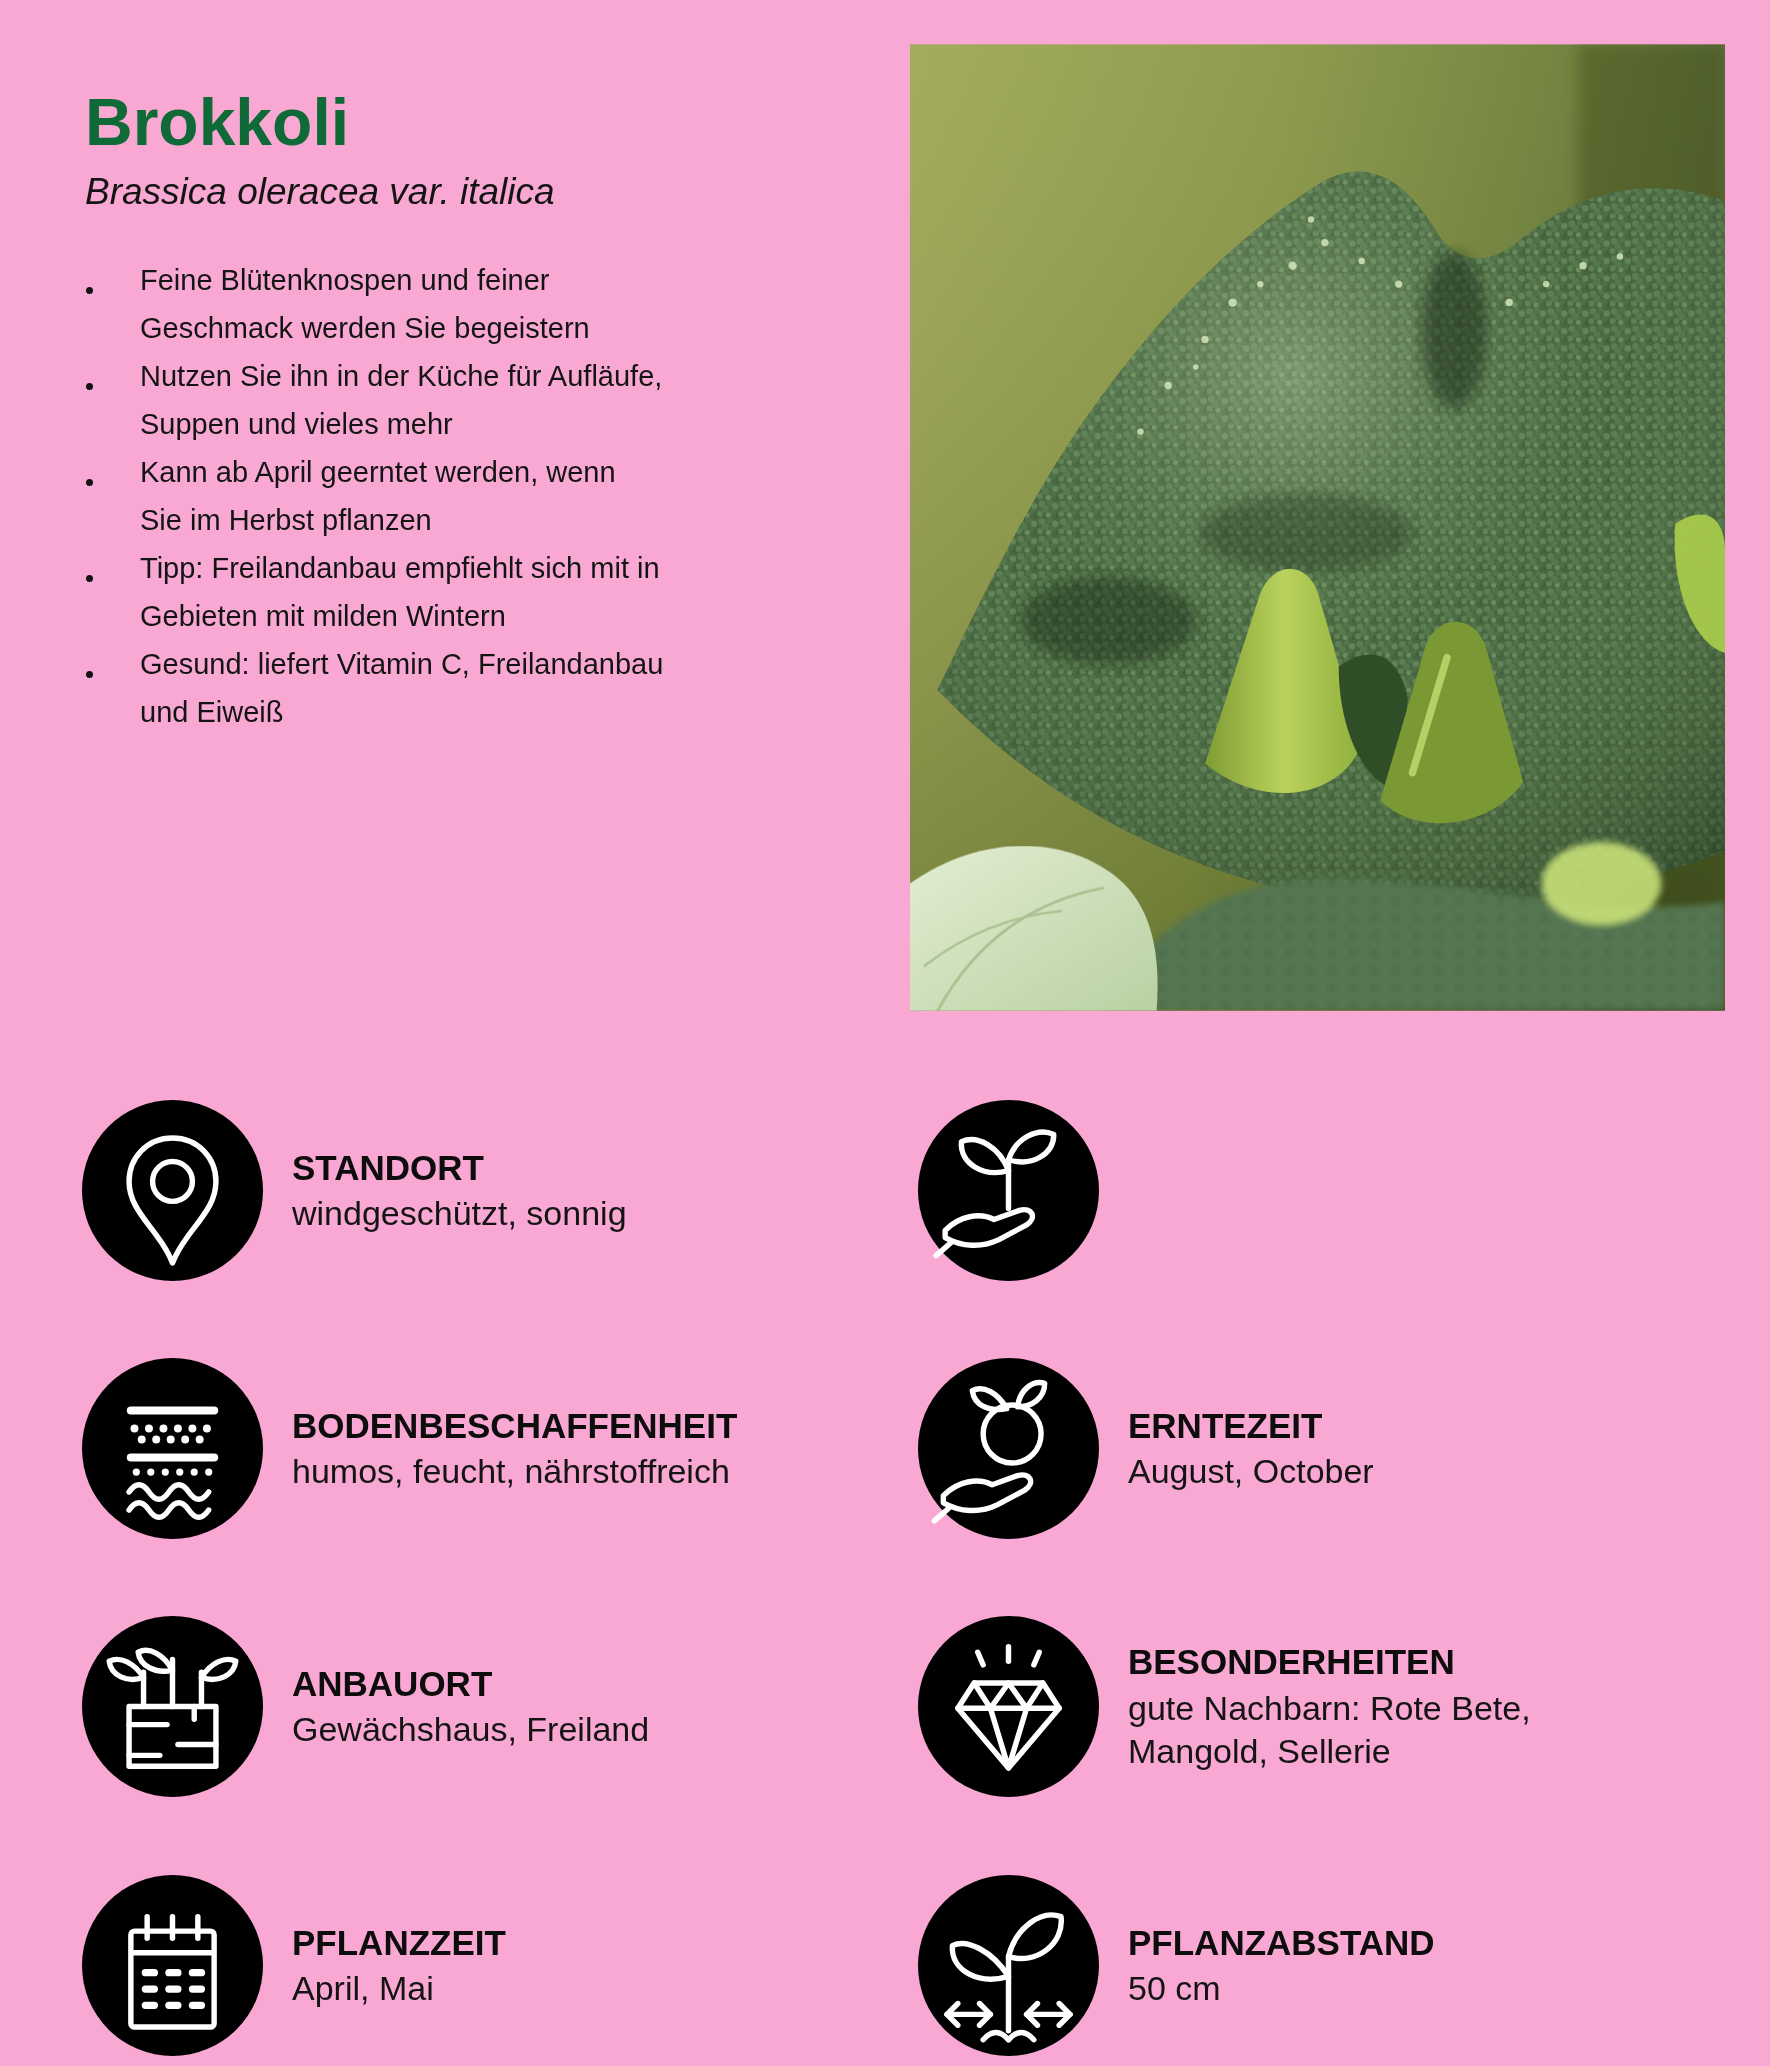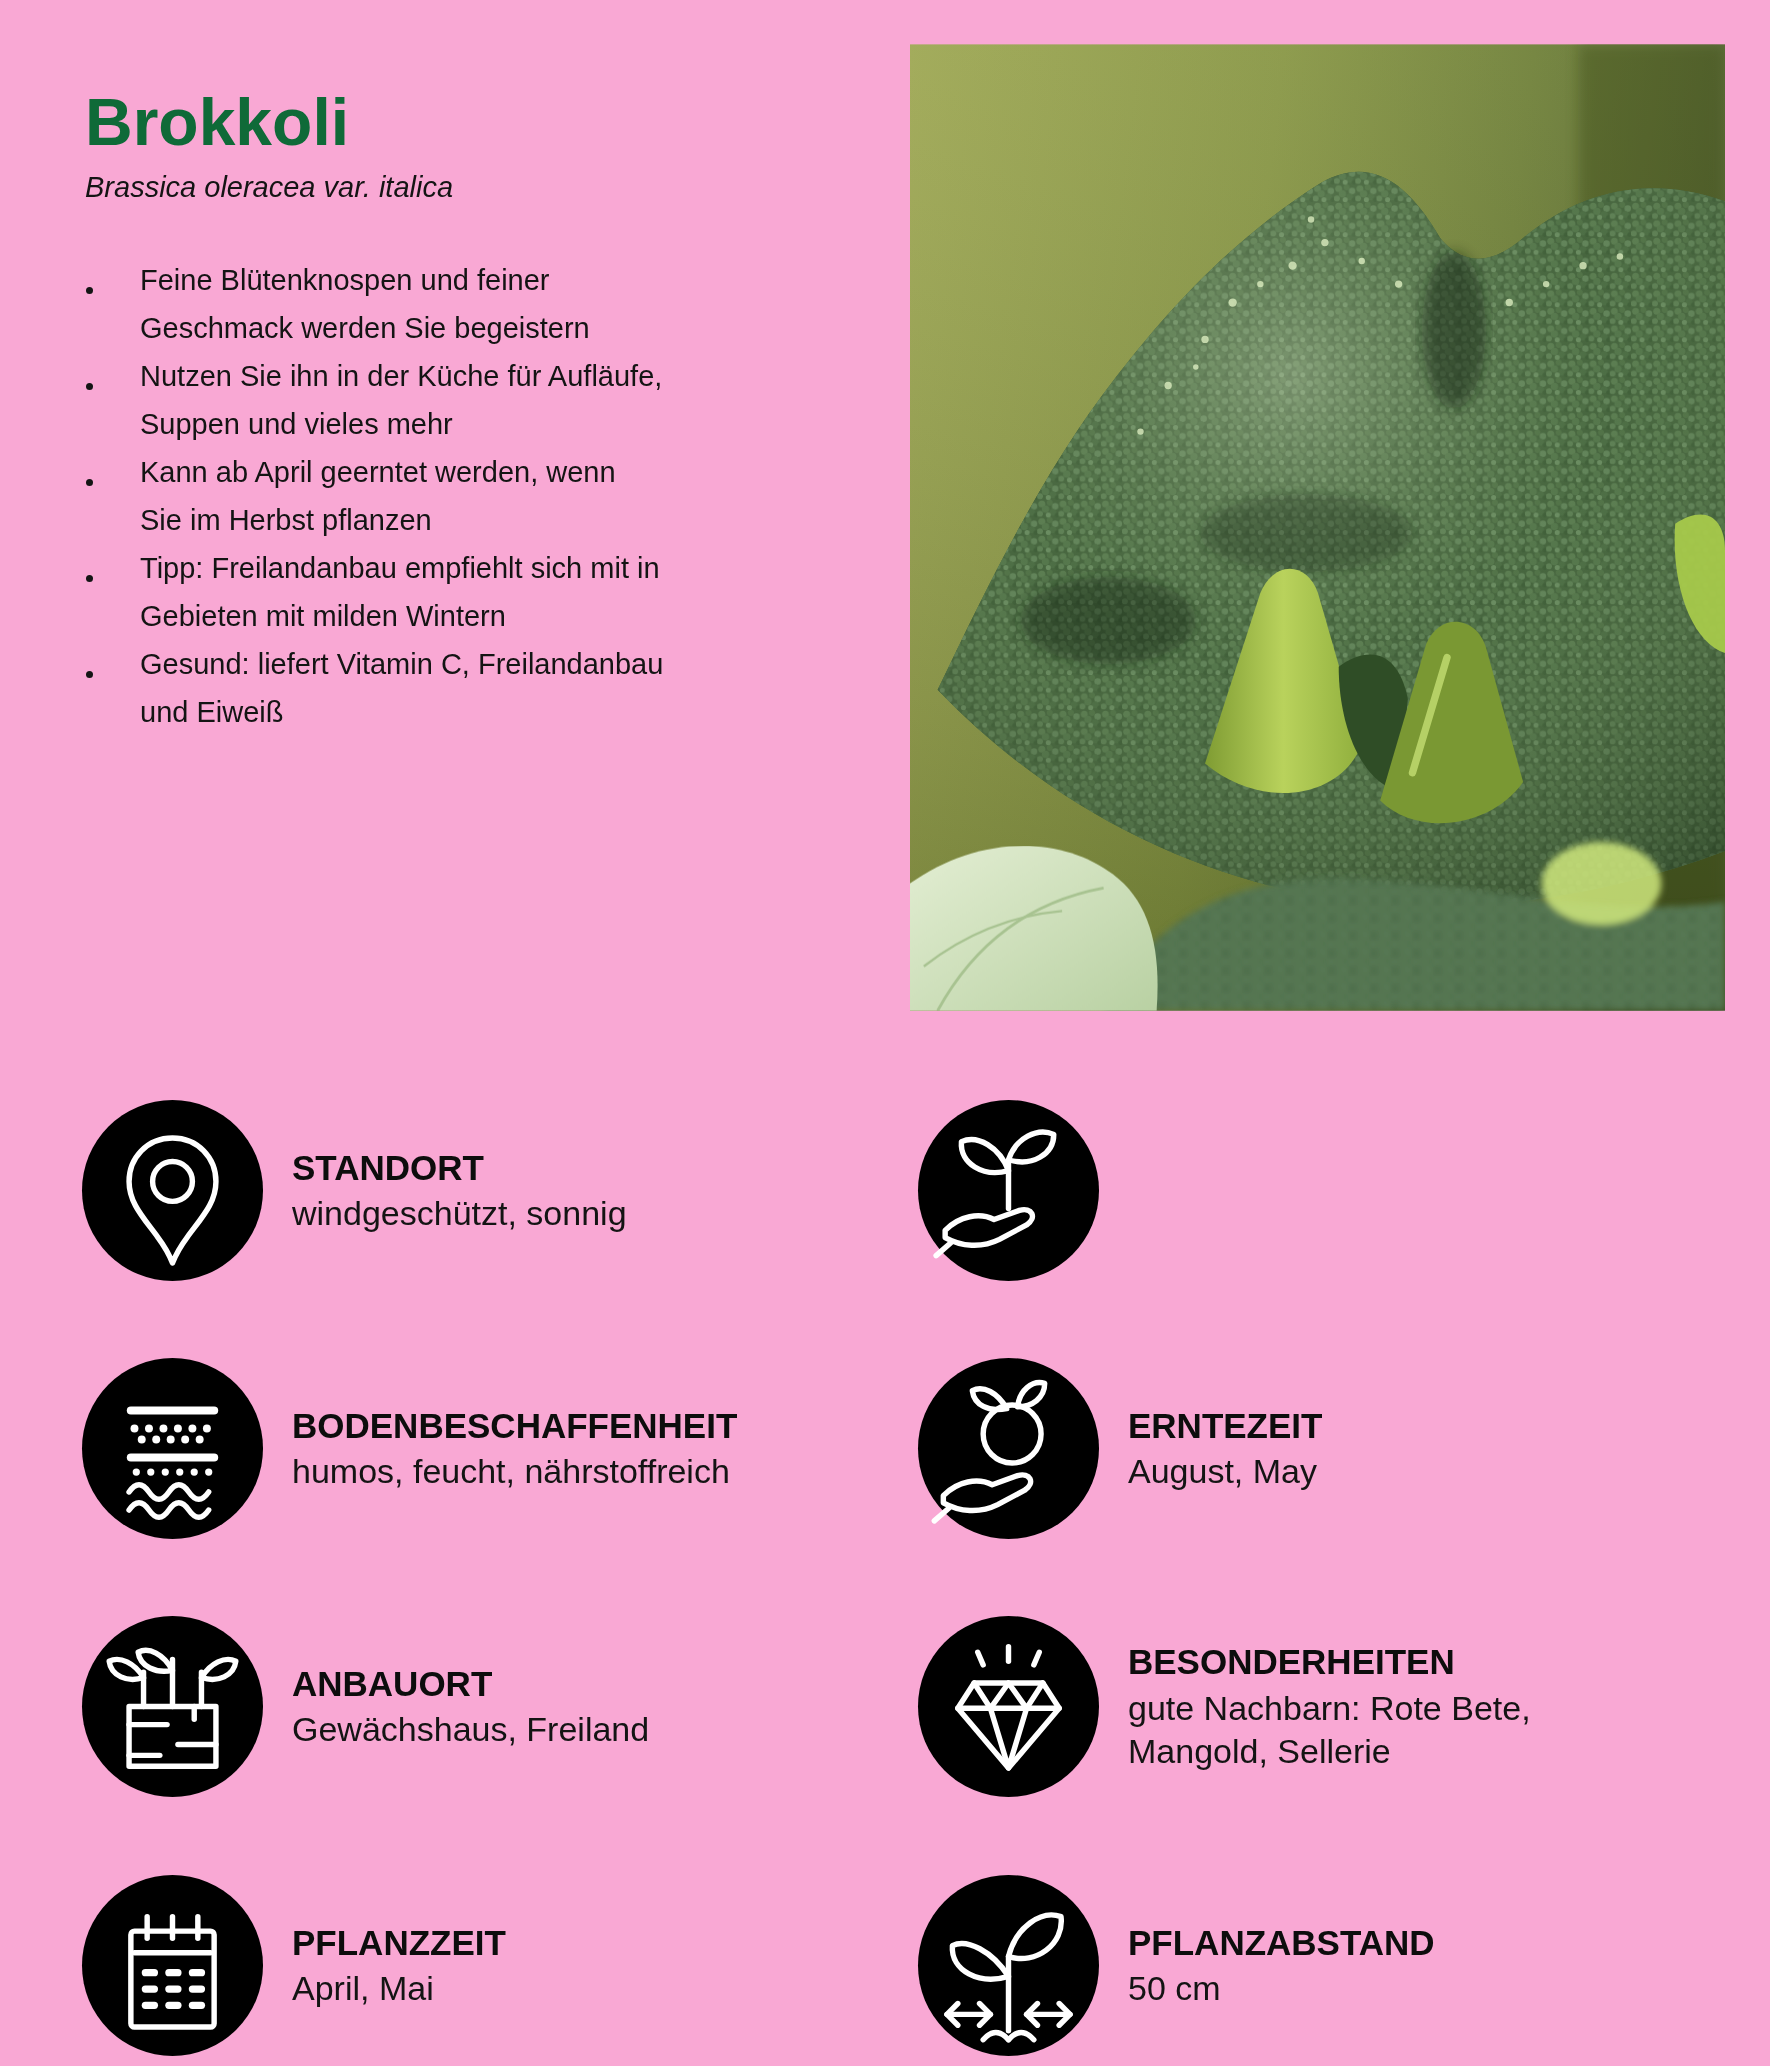--- a/index.html
+++ b/index.html
@@ -6,21 +6,21 @@
   .page{
     position:relative;width:1771px;height:2066px;background:#f9a8d4;
     font-family:"Liberation Sans",sans-serif;color:#111;overflow:hidden;
   }
   .title{
     position:absolute;left:85px;top:42px;
     font-size:66px;font-weight:700;line-height:1.1;color:#0f6a38;
   }
   .subtitle{
     position:absolute;left:85px;top:170px;
-    font-size:29px;font-style:italic;line-height:1.2;color:#141414;
+    font-size:37px;font-style:italic;line-height:1.2;color:#141414;
   }
   .bullets{
     position:absolute;left:85px;top:256px;width:821px;
     list-style:none;margin:0;padding:0;
   }
   .bullets li{
     position:relative;padding-left:55px;
     font-size:29px;line-height:48px;white-space:pre-line;color:#141414;
   }
   .bullets li::before{
@@ -244,21 +244,21 @@
       <svg viewBox="0 0 100 100" fill="none" stroke="#fff" stroke-width="3" stroke-linecap="round" stroke-linejoin="round">
         <circle cx="52" cy="42" r="16"></circle>
         <path d="M49 28 C44 19 36 15 30 18 C31 26 39 30 49 28 Z"></path>
         <path d="M55 27 C56 18 63 12 70 14 C70 22 63 27 55 27 Z"></path>
         <path d="M14 76 C22 68 33 66 41 70 L55 65 C62 63 65 69 59 73 L44 81 C34 86 23 85 14 80 Z"></path>
         <path d="M9 90 L17 83"></path>
       </svg>
     </div>
     <div class="feature-text">
       <div class="feature-label">ERNTEZEIT</div>
-      <div class="feature-desc">August, May</div>
+      <div class="feature-desc">August, October</div>
     </div>
   </div>
 
   <div class="feature f-5">
     <div class="icon-circle">
       <svg viewBox="0 0 100 100" fill="none" stroke="#fff" stroke-width="3" stroke-linecap="round" stroke-linejoin="round">
         <rect x="26" y="50" width="48" height="33"></rect>
         <line x1="26" y1="60" x2="47" y2="60"></line>
         <line x1="53" y1="71" x2="74" y2="71"></line>
         <line x1="26" y1="77" x2="43" y2="77"></line>

